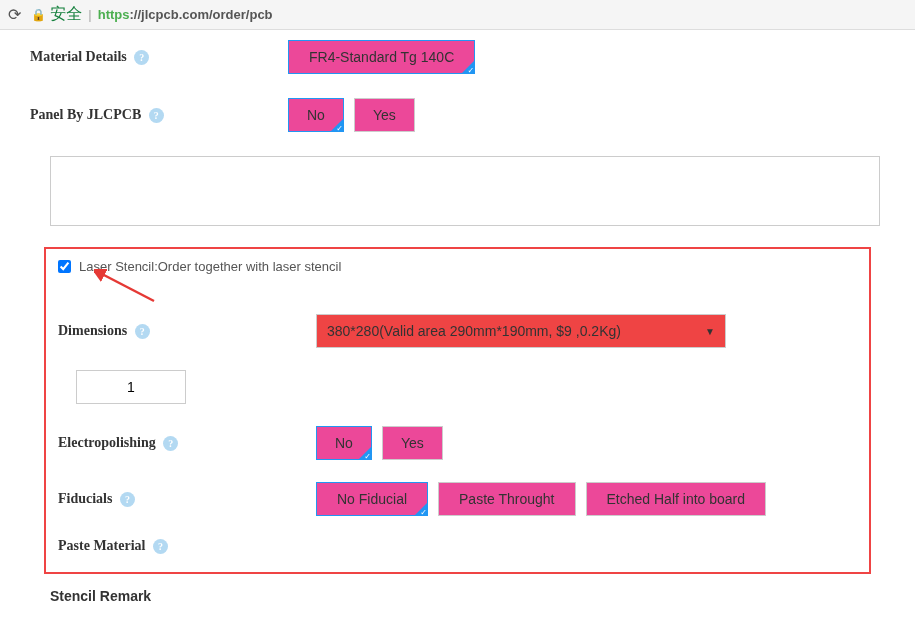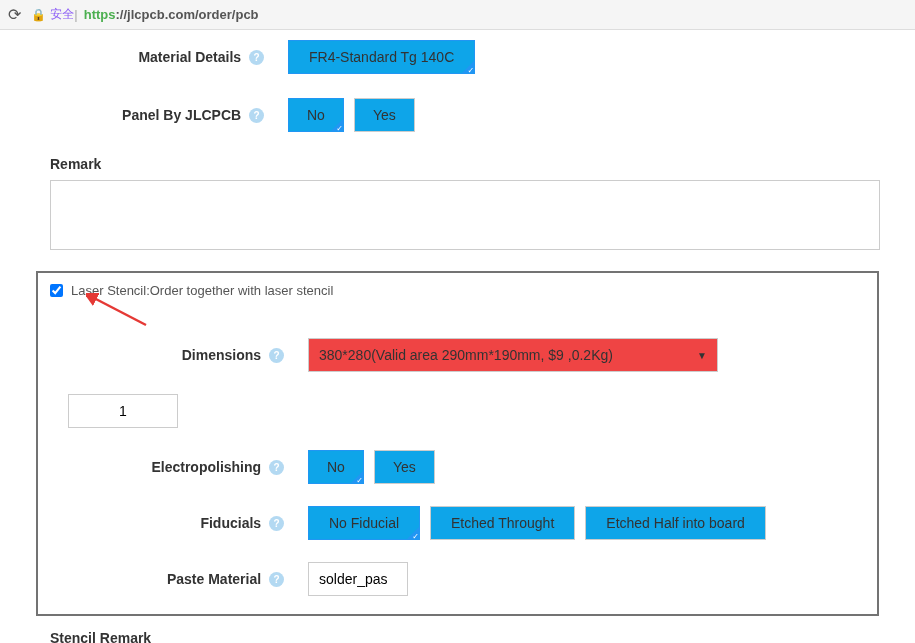--- a/index.html
+++ b/index.html
@@ -15,42 +15,43 @@
     .addr-bar {
       display: flex;
       align-items: center;
       height: 30px;
       border-bottom: 1px solid #ddd;
       padding: 0 8px;
       background: #f5f5f5;
     }
     .reload { font-size: 16px; color: #555; margin-right: 10px; cursor: pointer; }
     .lock { color: #4caf50; font-size: 12px; margin-right: 4px; }
-    .secure-txt { color: #8b5cf6; font-size: 12px; }
+    .secure-txt { color: #15803d; font-size: 16px; margin-right: 6px; }
     .sep { color: #aaa; margin-right: 6px; }
     .url-https { color: #4caf50; }
     .url-rest { color: #555; }
     .url-box { font-size: 13px; font-weight: bold; }
 
     .content {
       padding: 10px 30px 0 30px;
     }
 
     .form-row {
       display: flex;
       align-items: center;
       margin-bottom: 24px;
     }
     .form-label {
       width: 240px;
-      text-align: right;
+      text-align: left;
       font-weight: bold;
       color: #333;
       font-size: 14px;
       padding-right: 6px;
+      font-family: Liberation Serif, serif;
     }
     .help-icon {
       display: inline-flex;
       align-items: center;
       justify-content: center;
       width: 15px;
       height: 15px;
       border-radius: 50%;
       background: #b3d9f2;
       color: #fff;
@@ -65,21 +66,21 @@
       gap: 10px;
       margin-left: 18px;
       align-items: center;
     }
     .opt-btn {
       position: relative;
       border: 1px solid #ccc;
       padding: 8px 18px;
       font-size: 14px;
       color: #333;
-      background: #0ea5e9;
+      background: #ec4899;
       cursor: pointer;
       min-width: 50px;
       text-align: center;
     }
     .opt-btn.wide { padding: 8px 20px; }
     .opt-btn.selected {
       border-color: #2196f3;
       color: #333;
     }
     .opt-btn.selected::after {
@@ -116,23 +117,23 @@
       margin-left: 20px;
       resize: none;
       position: relative;
       margin-bottom: 18px;
       font-family: inherit;
       font-size: 13px;
       padding: 4px;
     }
 
     .stencil-box {
-      border: 2px solid #737373;
+      border: 2px solid #ef4444;
       padding: 10px 12px 18px 12px;
-      margin: 0 6px;
+      margin: 0 14px;
       position: relative;
     }
     .stencil-header {
       display: flex;
       align-items: center;
       margin-bottom: 40px;
     }
     .stencil-check {
       margin-right: 8px;
     }
@@ -213,21 +214,20 @@
     <div class="form-label">
       <span>Panel By JLCPCB</span>
       <span class="help-icon">?</span>
     </div>
     <div class="form-controls">
       <div class="opt-btn selected">No</div>
       <div class="opt-btn">Yes</div>
     </div>
   </div>
 
-  <div class="remark-label">Remark</div>
   <textarea class="remark-box" style=""></textarea>
 
   <div class="stencil-box">
     <svg class="arrow-svg" width="70" height="40">
       <defs>
         <marker id="ah" markerWidth="8" markerHeight="8" refX="2" refY="3" orient="auto">
           <polygon points="0 0, 6 3, 0 6" fill="#e53935"></polygon>
         </marker>
       </defs>
       <line x1="60" y1="32" x2="6" y2="4" stroke="#e53935" stroke-width="2.5" marker-end="url(#ah)"></line>
@@ -268,32 +268,29 @@
       </div>
     </div>
 
     <div class="form-row">
       <div class="form-label">
         <span>Fiducials</span>
         <span class="help-icon">?</span>
       </div>
       <div class="form-controls">
         <div class="opt-btn wide selected">No Fiducial</div>
-        <div class="opt-btn wide">Etched Throught</div>
+        <div class="opt-btn wide">Paste Throught</div>
         <div class="opt-btn wide">Etched Half into board</div>
       </div>
     </div>
 
     <div class="form-row">
       <div class="form-label">
         <span>Paste Material</span>
         <span class="help-icon">?</span>
       </div>
-      <div class="form-controls">
-        <input class="paste-input" value="solder_pas" style="">
-      </div>
     </div>
 
   </div>
 
   <div class="stencil-remark">Stencil Remark</div>
 
 </div>
 
 </body></html>

